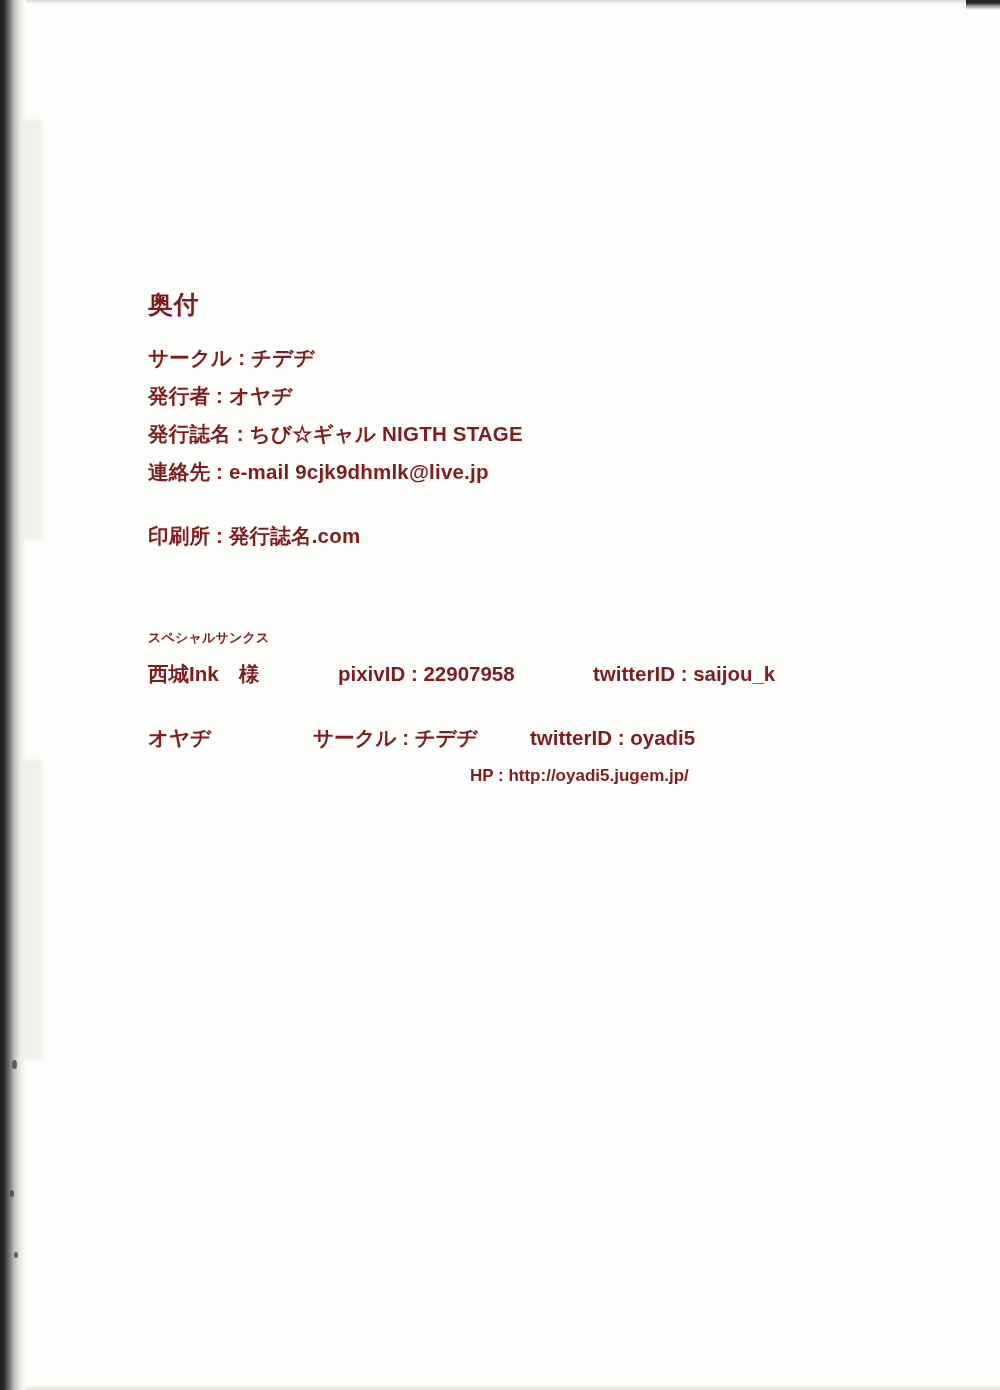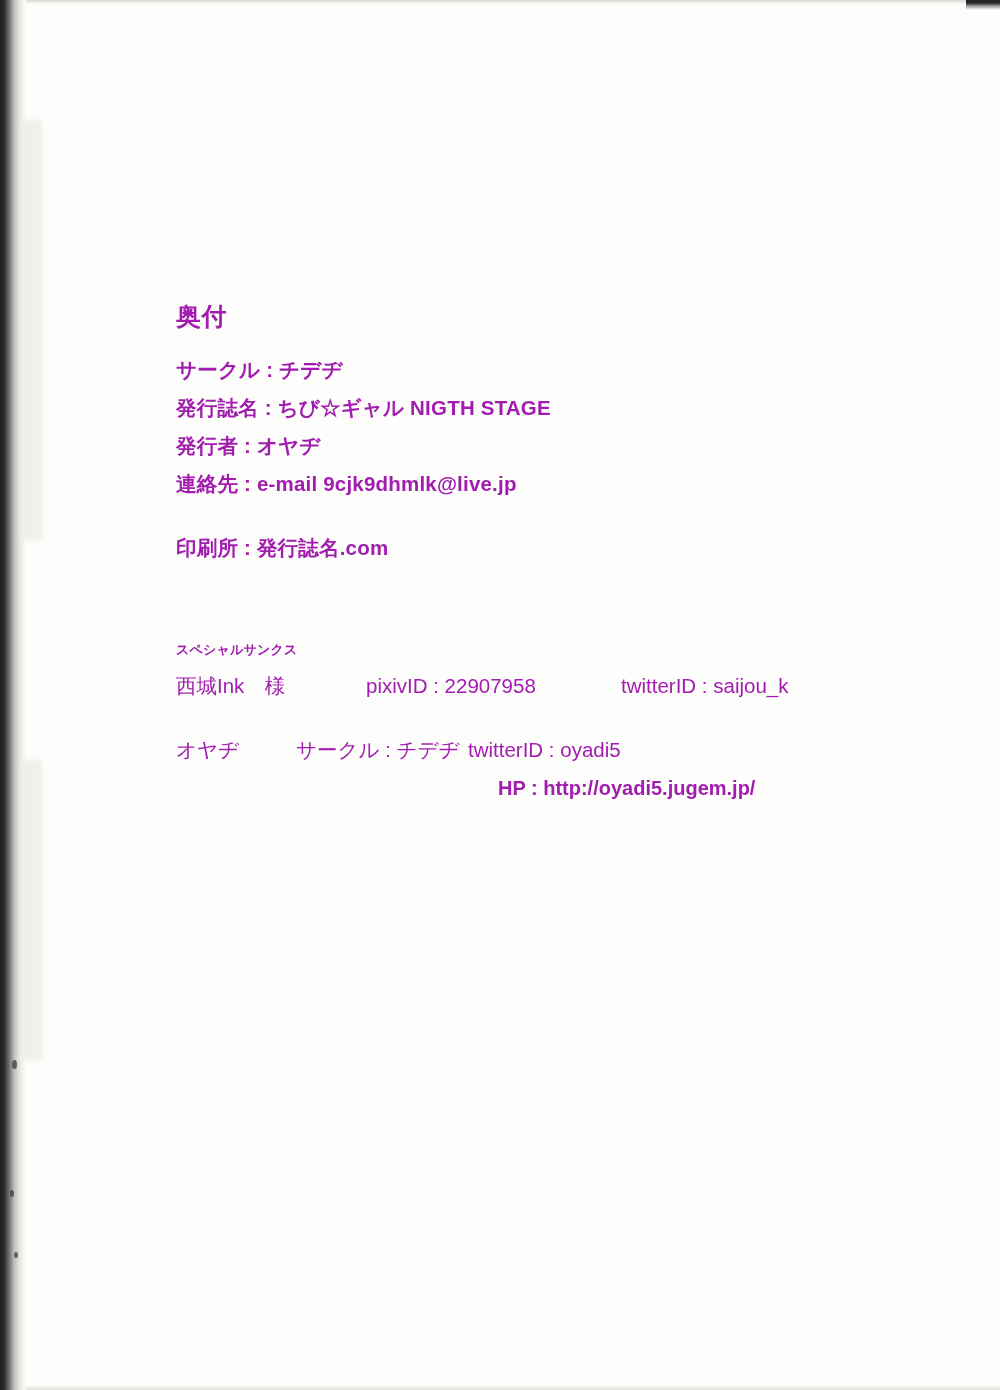--- a/index.html
+++ b/index.html
@@ -71,24 +71,23 @@
     right: 0;
     bottom: 0;
     height: 5px;
     background: linear-gradient(to top, #e4e3df, #fdfdfb);
   }
 
   
   .colophon {
     position: absolute;
     left: 148px;
-    top: 304px;
+    top: 292px;
     width: 760px;
-    color: #a21caf;
-    margin-left: 28px;
+    color: #7f1d1d;
   }
   .heading {
     font-size: 25px;
     font-weight: bold;
     letter-spacing: .5px;
     margin: 0 0 22px 0;
     line-height: 1;
   }
   .line {
     font-size: 20.5px;
@@ -102,42 +101,43 @@
 
   .sec-label {
     font-size: 13px;
     font-weight: bold;
     line-height: 34px;
     letter-spacing: .2px;
   }
 
   .thanks-row {
     font-size: 20.5px;
-    font-weight: normal;
+    font-weight: bold;
     line-height: 38px;
     display: flex;
     align-items: baseline;
     white-space: pre;
   }
   .thanks-row .name { min-width: 190px; }
   .thanks-row .pid  { min-width: 255px; }
 
   .author-row {
     font-size: 20.5px;
-    font-weight: normal;
+    font-weight: bold;
     line-height: 38px;
     display: flex;
     align-items: baseline;
     white-space: pre;
+    gap: 45px;
   }
   .author-row .who { min-width: 120px; }
   .author-row .circle { min-width: 172px; }
   .author-row .pid { min-width: 196px; }
   .author-hp {
-    font-size: 20px;
+    font-size: 17px;
     font-weight: bold;
     line-height: 38px;
     margin-left: 322px;
     white-space: pre;
   }
 </style>
 </head>
 <body>
 
 <div class="page">
@@ -152,22 +152,22 @@
     <span class="speck" style="left:14px; top:1252px; width:4px; height:6px;"></span>
   </div>
   <div class="edge-fiber" style="top:120px; height:420px;"></div>
   <div class="edge-fiber" style="top:760px; height:300px;"></div>
 
   <div class="colophon">
 
     <div class="heading">奥付</div>
 
     <div class="line">サークル : チデヂ</div>
+    <div class="line">発行者 : オヤヂ</div>
     <div class="line">発行誌名 : ちび☆ギャル NIGTH STAGE</div>
-    <div class="line">発行者 : オヤヂ</div>
     <div class="line">連絡先 : e-mail 9cjk9dhmlk@live.jp</div>
 
     <div class="gap-sm"></div>
 
     <div class="line">印刷所 : 発行誌名.com</div>
 
     <div class="gap-lg"></div>
 
     <div class="sec-label">スペシャルサンクス</div>
     <div class="thanks-row">

